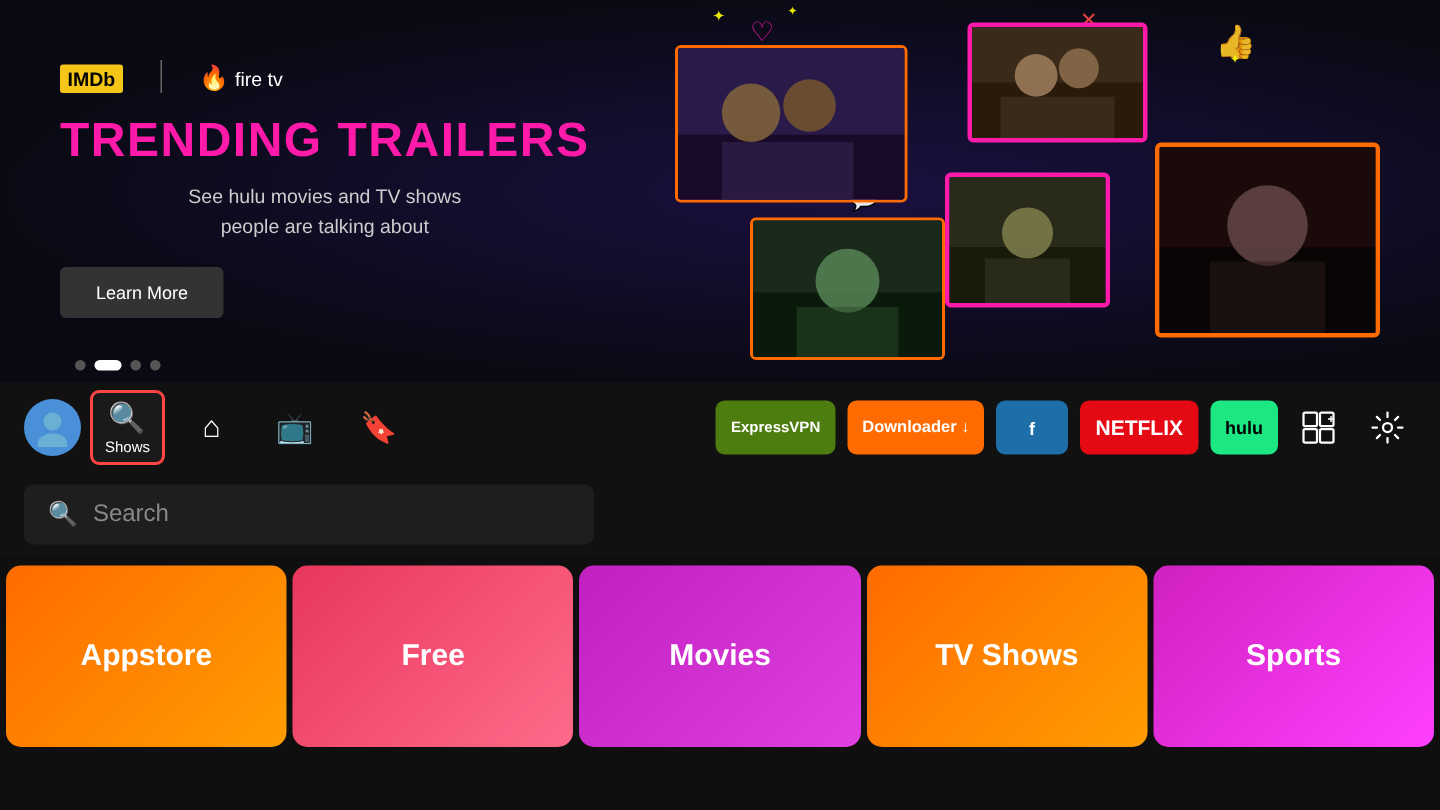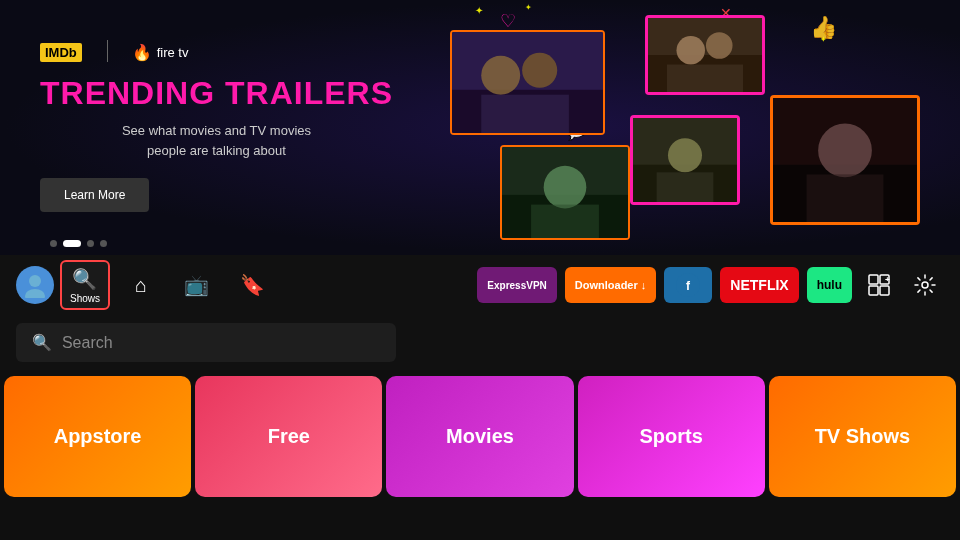--- a/index.html
+++ b/index.html
@@ -230,21 +230,21 @@
       overflow: hidden;
       cursor: pointer;
       display: flex;
       align-items: center;
       justify-content: center;
       padding: 0 10px;
       font-weight: 700;
       font-size: 12px;
     }
 
-    .app-icon.expressvpn { background: #701a75; color: white; }
+    .app-icon.expressvpn { background: #4d7c0f; color: white; }
     .app-icon.downloader { background: #ff6b00; color: white; }
     .app-icon.blue-app { background: #1e6fa8; color: white; }
     .app-icon.netflix { background: #e50914; color: white; font-size: 14px; }
     .app-icon.hulu { background: #1ce783; color: black; }
     .app-icon.hbomax { background: #5822b4; color: white; font-size: 11px; }
 
     .grid-icon, .settings-icon {
       width: 38px;
       height: 38px;
       cursor: pointer;
@@ -340,21 +340,21 @@
     <div class="hero-logos">
       <span class="imdb-badge">IMDb</span>
       <div class="divider-line"></div>
       <div class="firetv-logo">
         <span class="flame">🔥</span>
         <span>fire tv</span>
       </div>
     </div>
     <div class="hero-title">TRENDING TRAILERS</div>
     <div class="hero-subtitle">
-      <span>See what movies and TV movies</span><br>
+      <span>See hulu movies and TV shows</span><br>
       <span>people are talking about</span>
     </div>
     <button class="learn-more-btn">Learn More</button>
   </div>
 
   <div class="hero-images">
 
     <span class="deco-icon" style="left:120px; top:10px; color:#ff1aaa; font-size:18px;">♡</span>
     <span class="deco-icon" style="left:95px; top:5px; color:#ffff00; font-size:10px;">✦</span>
     <span class="deco-icon" style="left:145px; top:3px; color:#ffff00; font-size:8px;">✦</span>
@@ -511,19 +511,19 @@
 <div class="categories">
   <div class="category-tile appstore">
     <span>Appstore</span>
   </div>
   <div class="category-tile free">
     <span>Free</span>
   </div>
   <div class="category-tile movies">
     <span>Movies</span>
   </div>
+  <div class="category-tile tvshows">
+    <span>TV Shows</span>
+  </div>
   <div class="category-tile sports">
     <span>Sports</span>
   </div>
-  <div class="category-tile tvshows">
-    <span>TV Shows</span>
-  </div>
 </div>
 
 </body></html>

